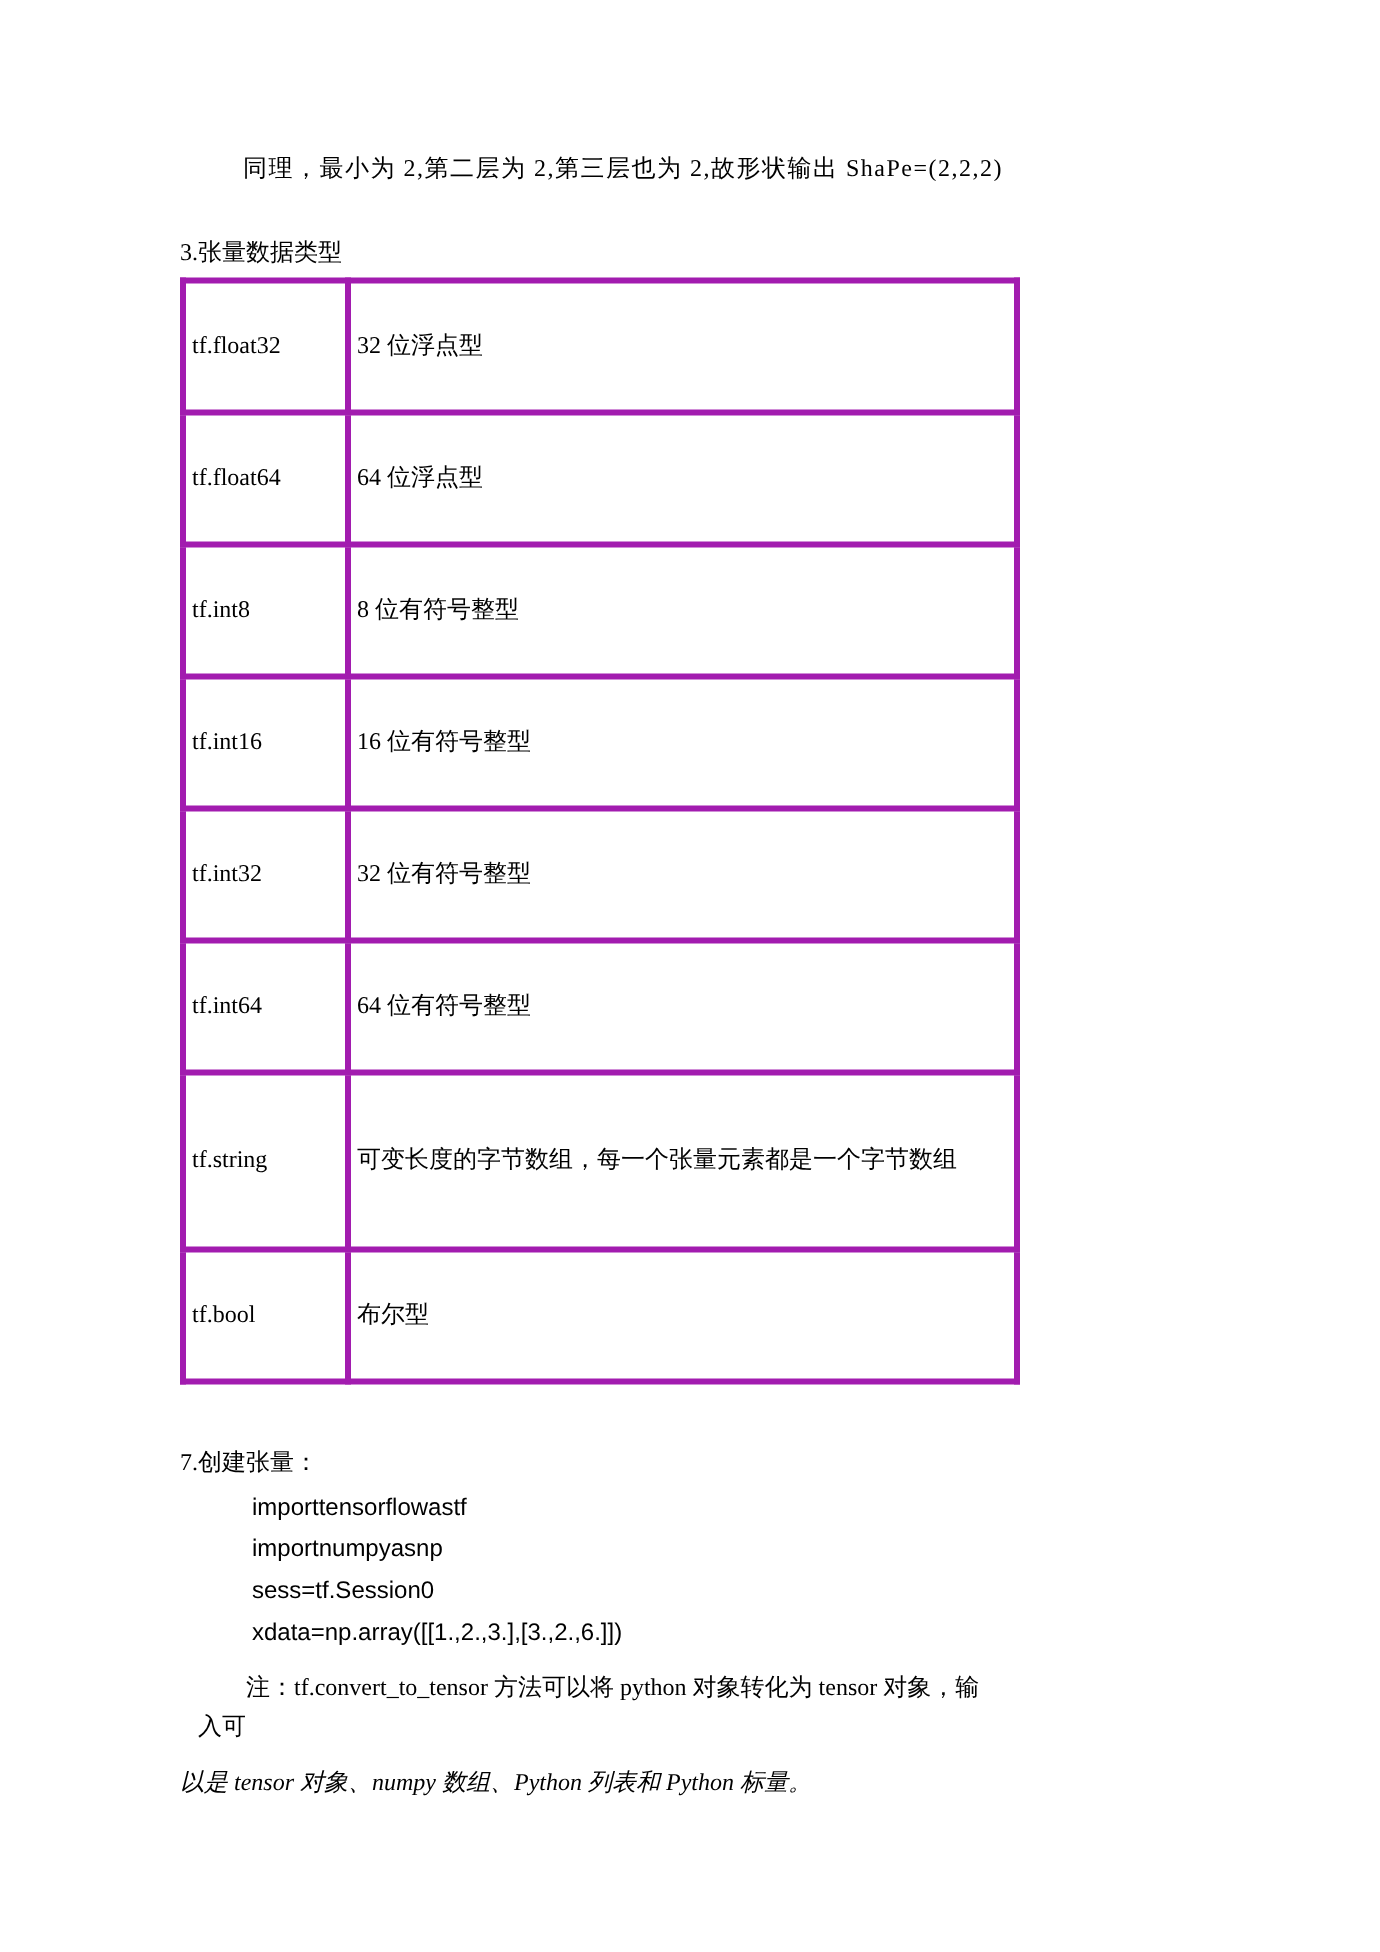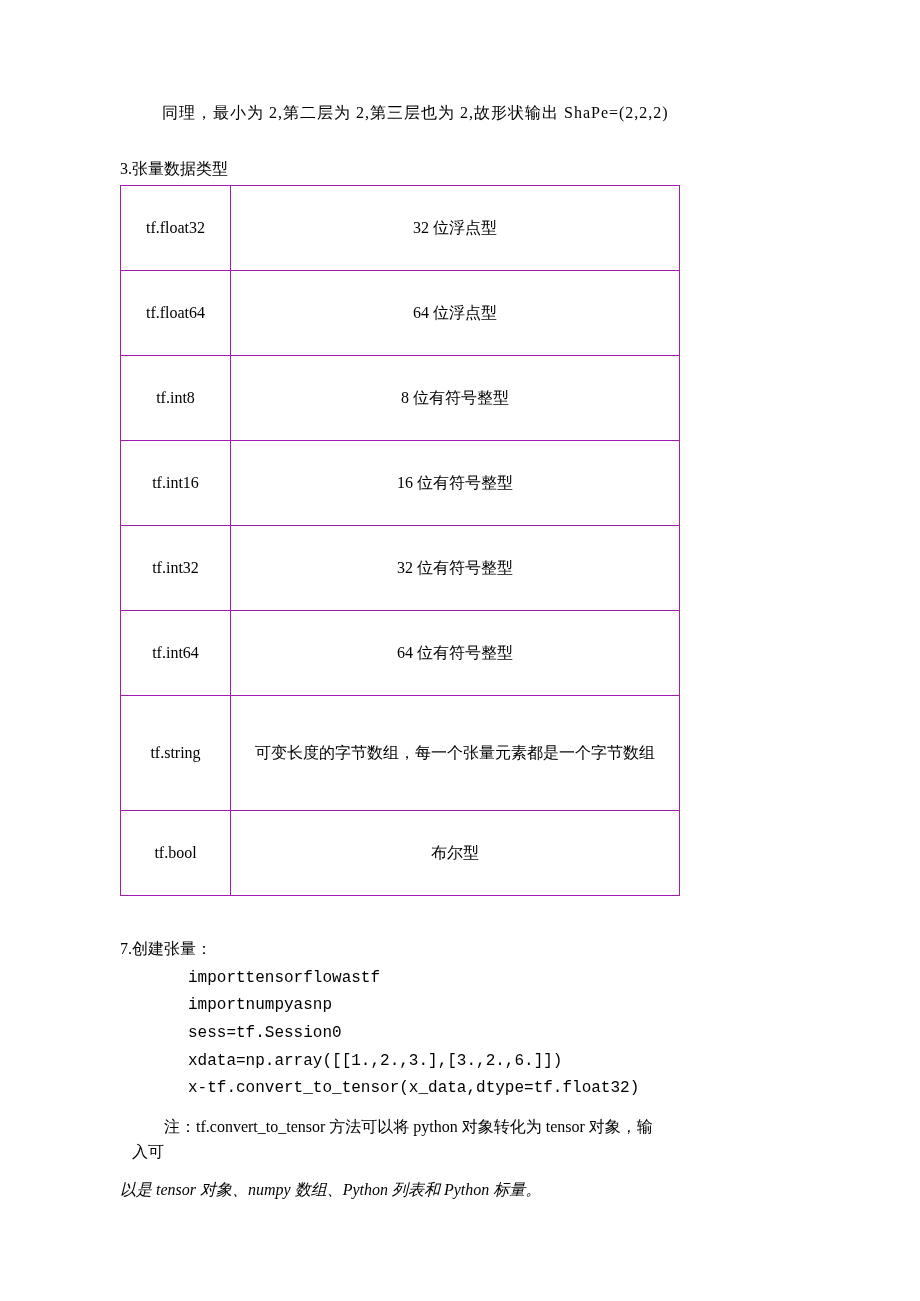--- a/index.html
+++ b/index.html
@@ -23,38 +23,37 @@
     }
     .section-title {
       margin: 0 0 4px 0;
     }
     .dtype-table {
       border-collapse: collapse;
       width: 100%;
       table-layout: fixed;
     }
     .dtype-table td {
-      border: 1px solid #a21caf;
+      border: 4px solid #a21caf;
       padding: 18px 4px;
       vertical-align: middle;
       height: 48px;
-      text-align: center;
     }
     .dtype-table col.c1 {
       width: 110px;
     }
     .dtype-table col.c2 {
       width: auto;
     }
     .tall td {
       height: 78px;
     }
     .code-line {
-      margin: 0 0 2px 68px;
-      font-family: Liberation Mono, monospace;
+      margin: 0 0 2px 48px;
+      font-family: Liberation Sans, sans-serif;
     }
     .section4-title {
       margin: 40px 0 4px 0;
     }
     .note-line {
       margin: 12px;
       text-indent: 2em;
     }
     .note-cont {
       margin: 0;
@@ -110,18 +109,17 @@
       </tr>
     </tbody>
   </table>
 
   <p class="section4-title">7.创建张量：</p>
 
   <p class="code-line">importtensorflowastf</p>
   <p class="code-line">importnumpyasnp</p>
   <p class="code-line">sess=tf.Session0</p>
   <p class="code-line">xdata=np.array([[1.,2.,3.],[3.,2.,6.]])</p>
-  <p class="code-line">x-tf.convert_to_tensor(x_data,dtype=tf.float32)</p>
 
   <p class="note-line">注：tf.convert_to_tensor 方法可以将 python 对象转化为 tensor 对象，输入可</p>
   <p class="note-cont">以是 tensor 对象、numpy 数组、Python 列表和 Python 标量。</p>
 
 </div>
 
 </body></html>

